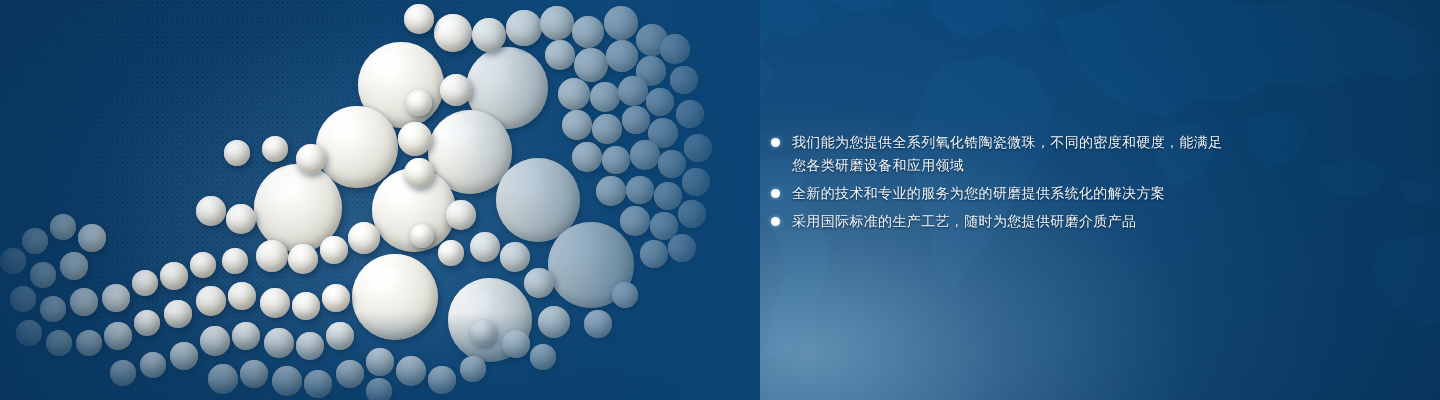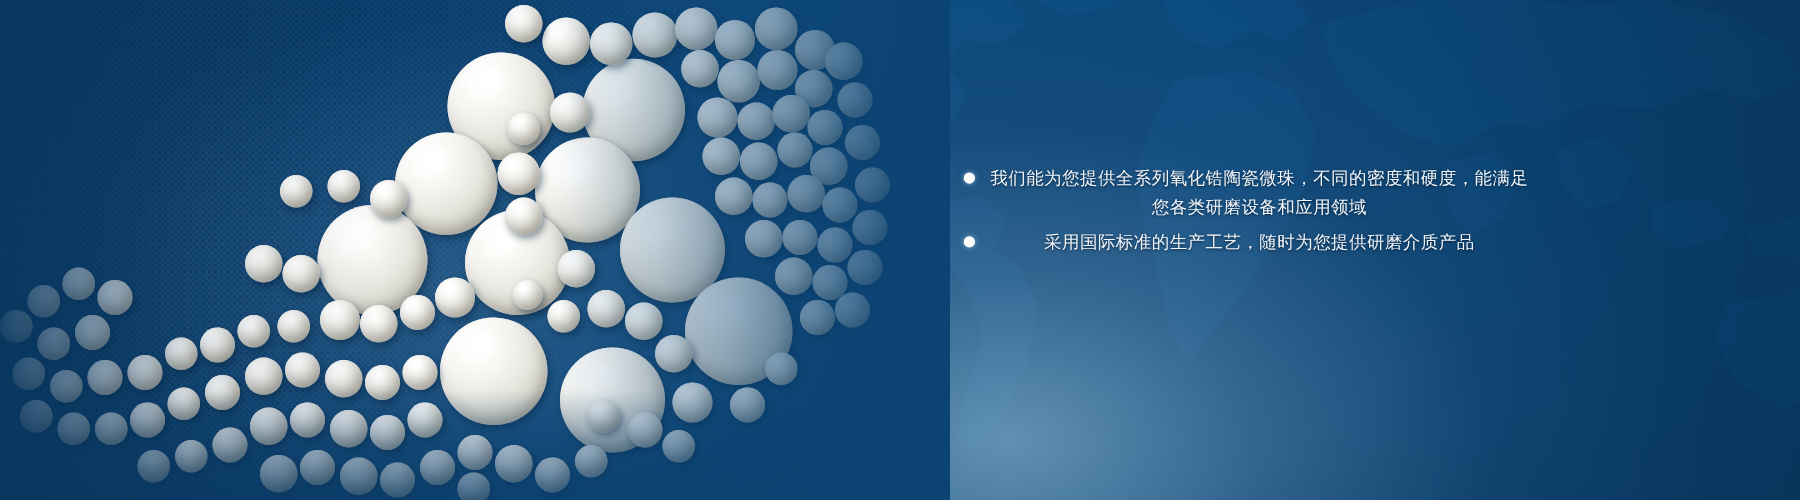--- a/index.html
+++ b/index.html
@@ -124,21 +124,20 @@
     line-height:40px;
     font-weight:400;
     color:#ffffff;
     letter-spacing:1.5px;
     text-shadow:0 1px 3px rgba(2,24,46,0.75), 0 0 18px rgba(150,190,225,0.30);
     white-space:nowrap;
   }
   .bullets {
     list-style:none;
     margin-top:27px;
-    text-align:center;
   }
   .bullet {
     position:relative;
     padding-left:29px;
     margin-bottom:5px;
     font-size:14px;
     line-height:23px;
     color:#f2f6fa;
     letter-spacing:.35px;
     text-shadow:0 1px 2px rgba(2,22,44,0.8);
@@ -322,18 +321,22 @@
   <div class="bg-vignette"></div>
 
   <div class="copy">
     <ul class="bullets">
       <li class="bullet">
         <span class="dot"></span>
         <span class="bullet-text">我们能为您提供全系列氧化锆陶瓷微珠，不同的密度和硬度，能满足您各类研磨设备和应用领域</span>
       </li>
       <li class="bullet">
         <span class="dot"></span>
+        <span class="bullet-text">全新的技术和专业的服务为您的研磨提供系统化的解决方案</span>
+      </li>
+      <li class="bullet">
+        <span class="dot"></span>
         <span class="bullet-text">采用国际标准的生产工艺，随时为您提供研磨介质产品</span>
       </li>
     </ul>
   </div>
 
 </div>
 
 </body></html>

